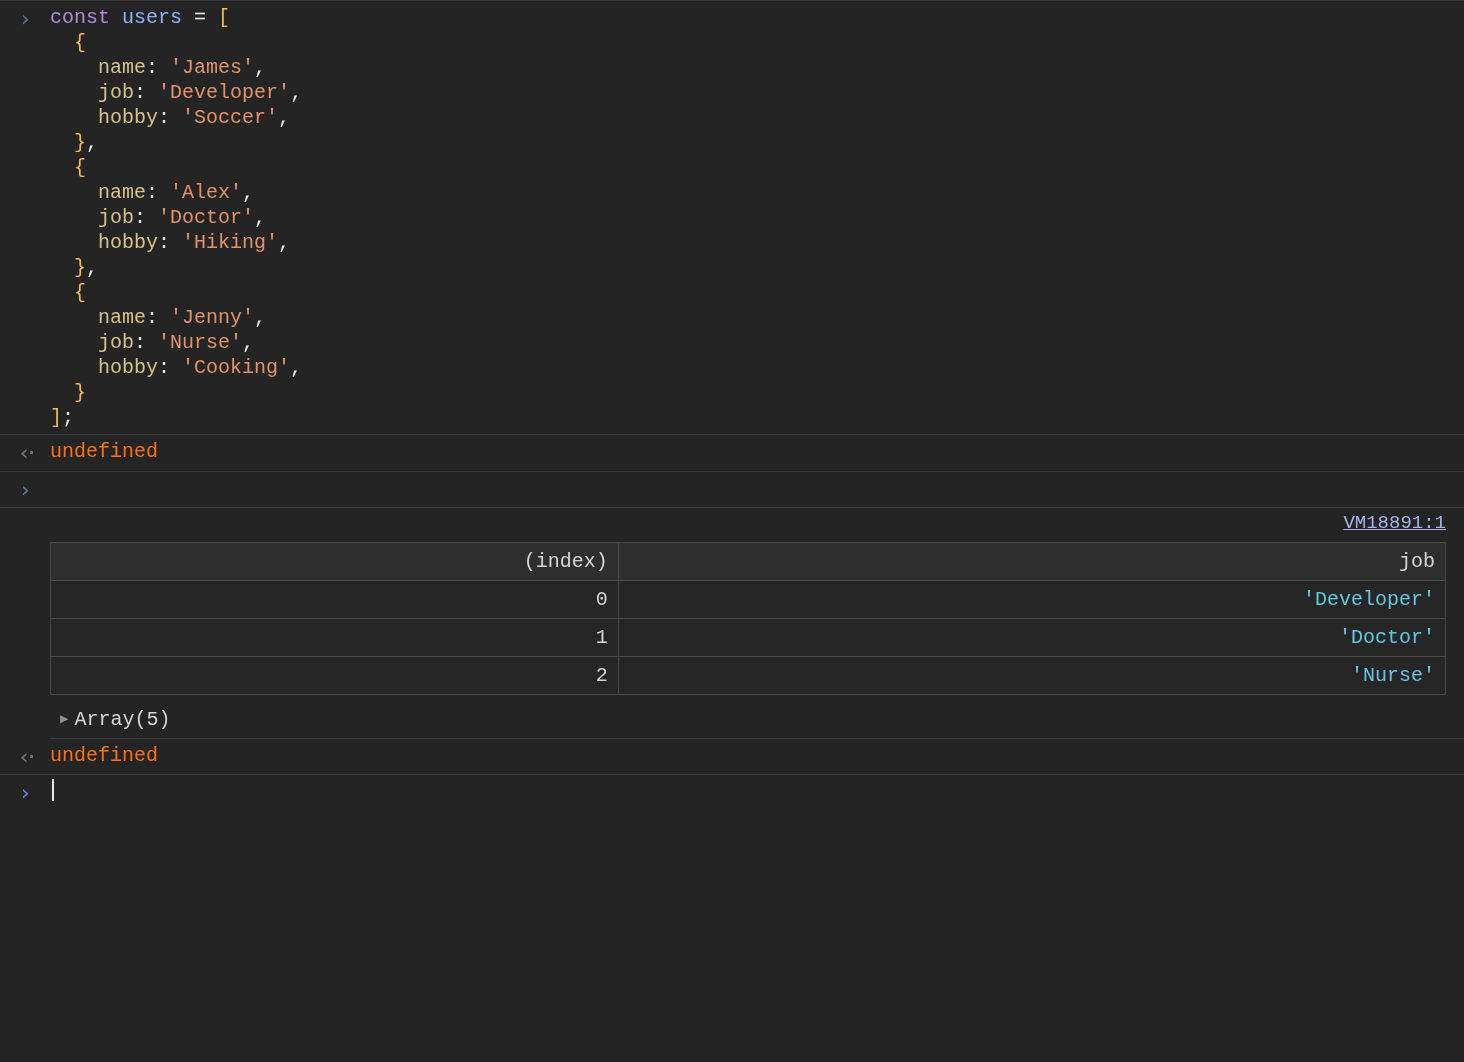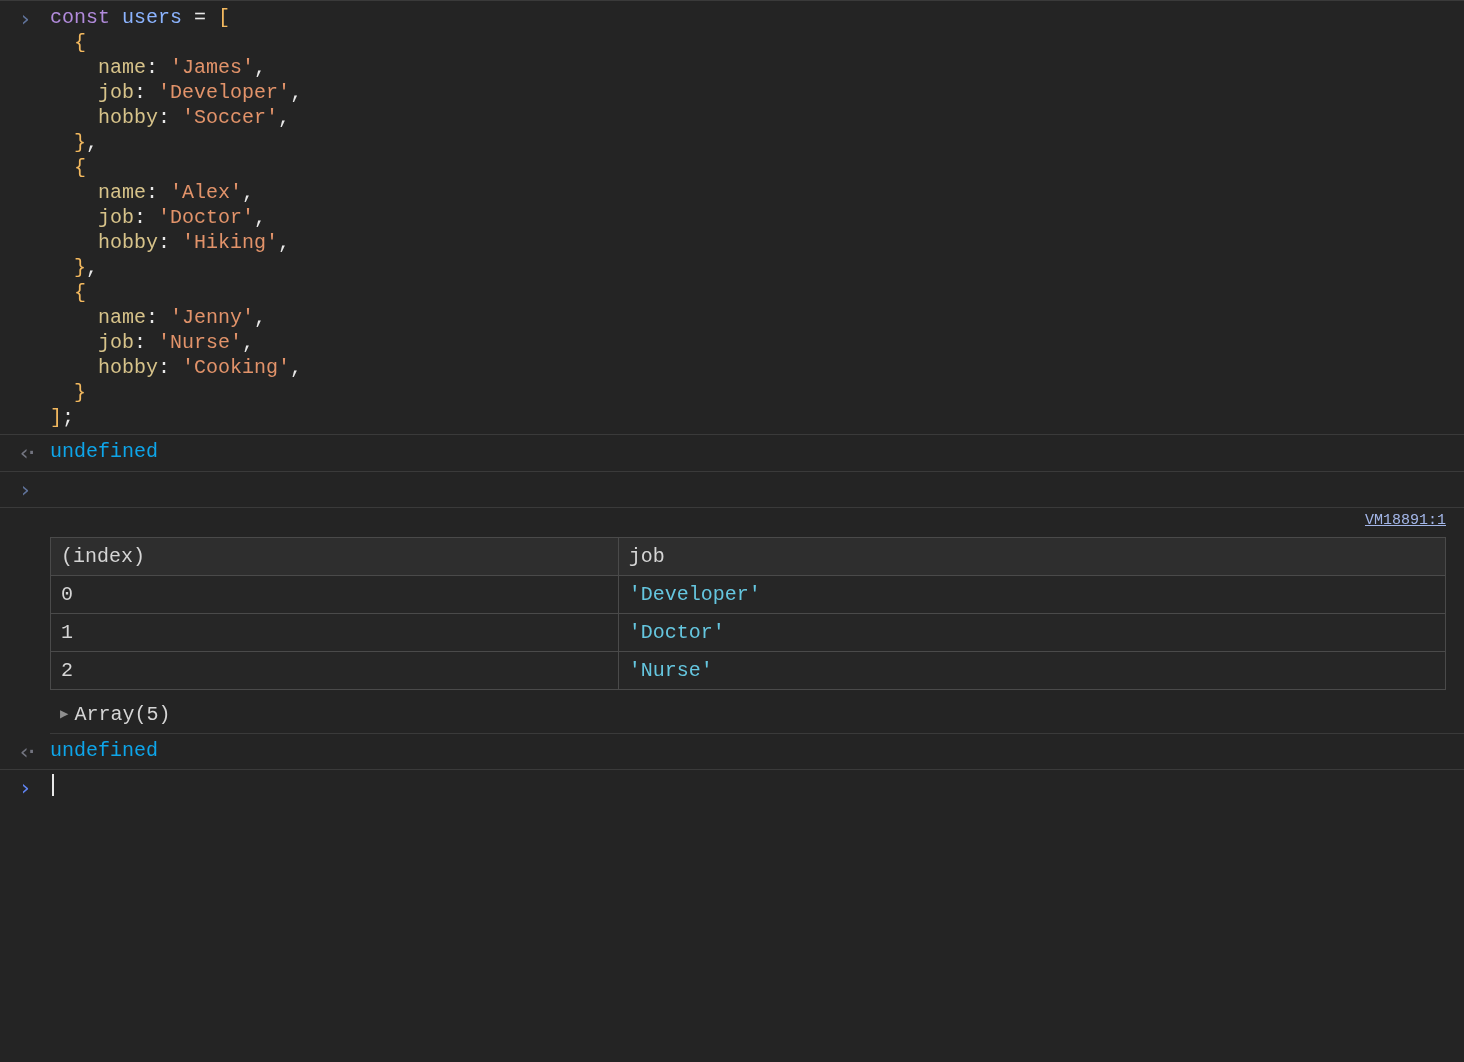--- a/index.html
+++ b/index.html
@@ -39,43 +39,43 @@
   }
   pre { font-family: inherit; white-space: pre; }
   
   .t-kw   { color: #b28bdc; }  
   .t-var  { color: #8cb4ff; }  
   .t-op   { color: #e8e8e8; }
   .t-pun  { color: #f3b95f; }  
   .t-comma{ color: #e8e8e8; }
   .t-key  { color: #d7c38a; }  
   .t-str  { color: #e2936a; }  
-  .t-und  { color: #0ea5e9; }
+  .t-und  { color: #f97316; }
   .t-obj  { color: #e8e8e8; }
   .t-method{ color: #d7c38a; }
   .source-link {
     float: right;
     color: #a3b6e8;
     text-decoration: underline;
-    font-size: 15px;
+    font-size: 19px;
   }
   .table-block {
     margin-left: 50px;
     margin-right: 18px;
     padding: 6px 0;
   }
   table {
     width: 100%;
     border-collapse: collapse;
     font-family: inherit;
   }
   th, td {
     border: 1px solid #4a4a4a;
     padding: 6px 10px;
-    text-align: left;
+    text-align: right;
     font-weight: normal;
   }
   thead th {
     background: #2e2e2e;
     color: #d5d5d5;
   }
   tbody td {
     background: #262626;
     color: #d5d5d5;
   }

